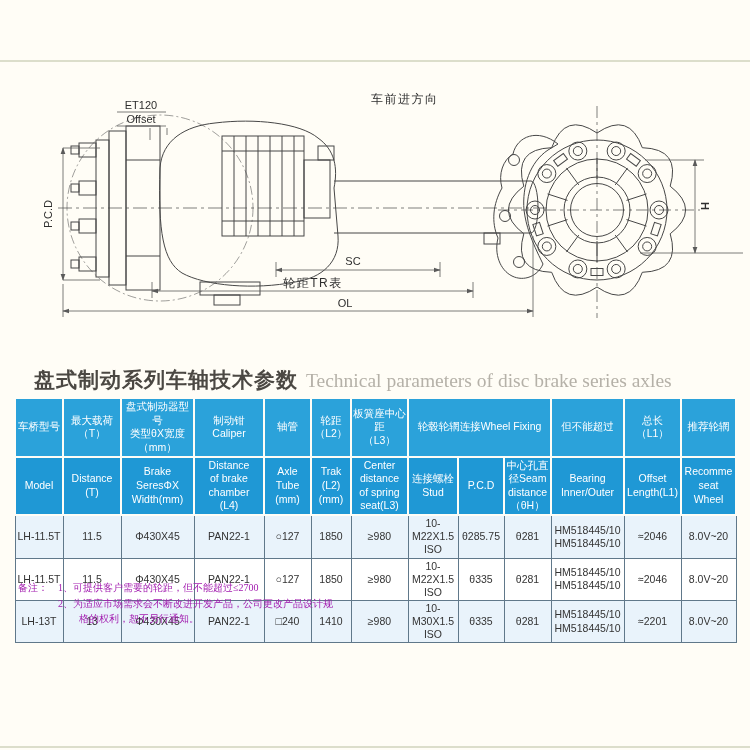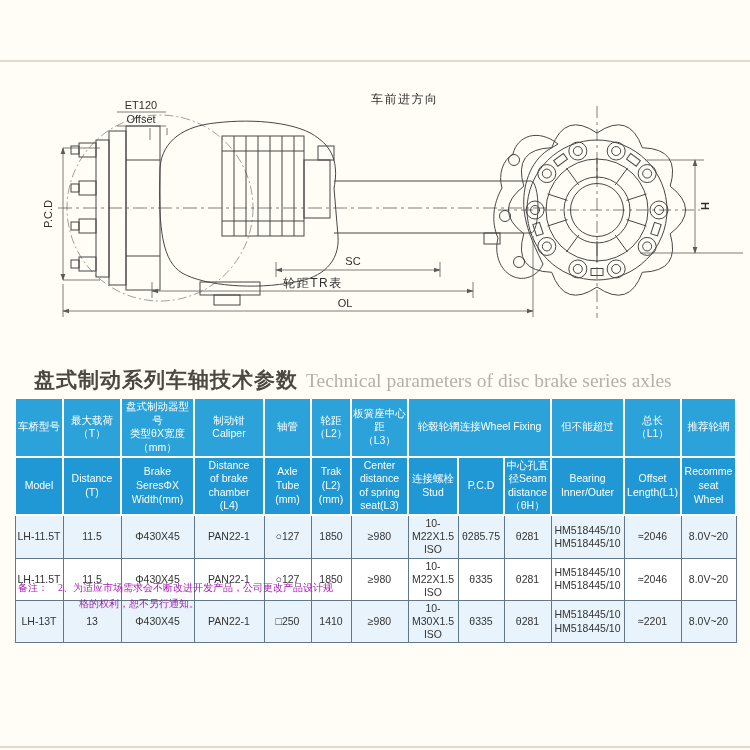--- a/index.html
+++ b/index.html
@@ -294,37 +294,38 @@
           <td>HM518445/10
 HM518445/10</td>
           <td>≈2046</td>
           <td>8.0V~20</td>
         </tr>
         <tr>
           <td>LH-13T</td>
           <td>13</td>
           <td>Φ430X45</td>
           <td>PAN22-1</td>
-          <td>□250</td>
+          <td>□240</td>
           <td>1410</td>
           <td>≥980</td>
           <td>10-
 M30X1.5
 ISO</td>
           <td>θ335</td>
           <td>θ281</td>
           <td>HM518445/10
 HM518445/10</td>
           <td>≈2201</td>
           <td>8.0V~20</td>
         </tr>
       </tbody>
   </table>
 </div>
 
 <div class="notes" id="notes-zh">
   <span class="note-label">备注：</span>
+  <div class="note-item">1、可提供客户需要的轮距，但不能超过≤2700</div>
   <div class="note-item">2、为适应市场需求会不断改进开发产品，公司更改产品设计规格的权利，恕不另行通知。</div>
 </div>
 <div class="notes" id="notes-en">
 </div>
 
 <div class="hr" id="hr-bottom"></div>
 
 </body></html>

